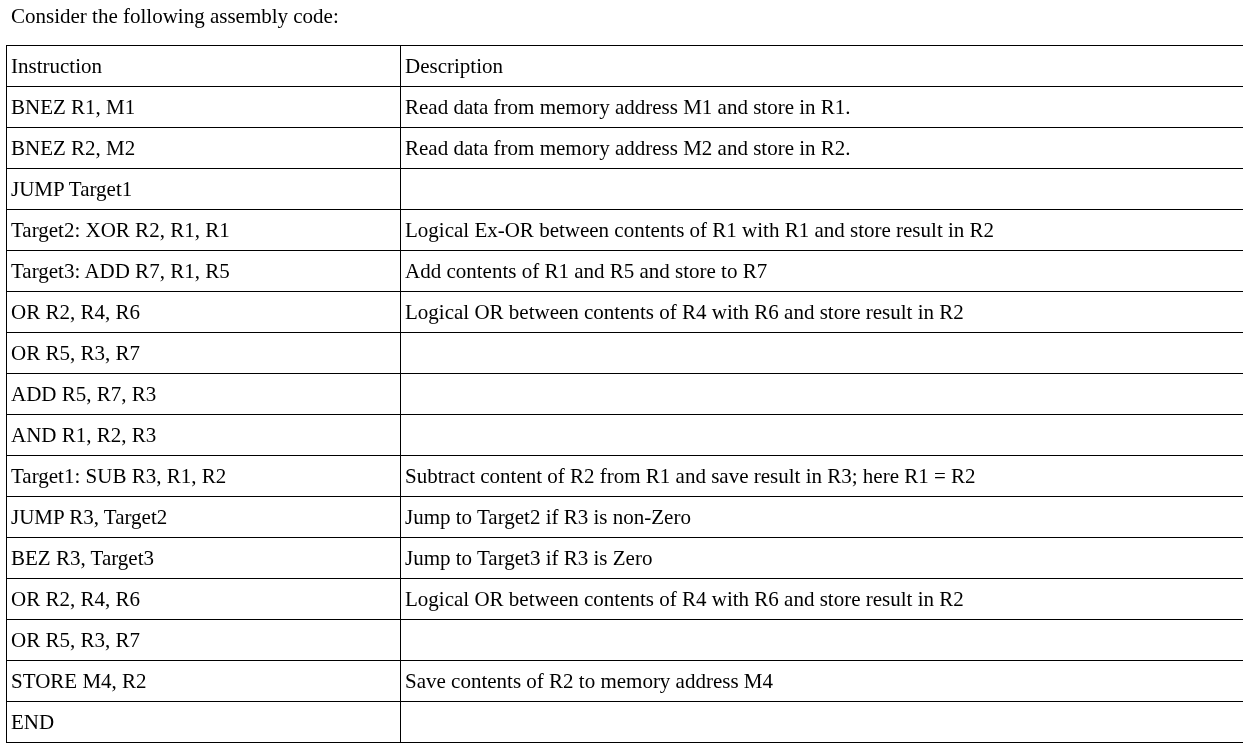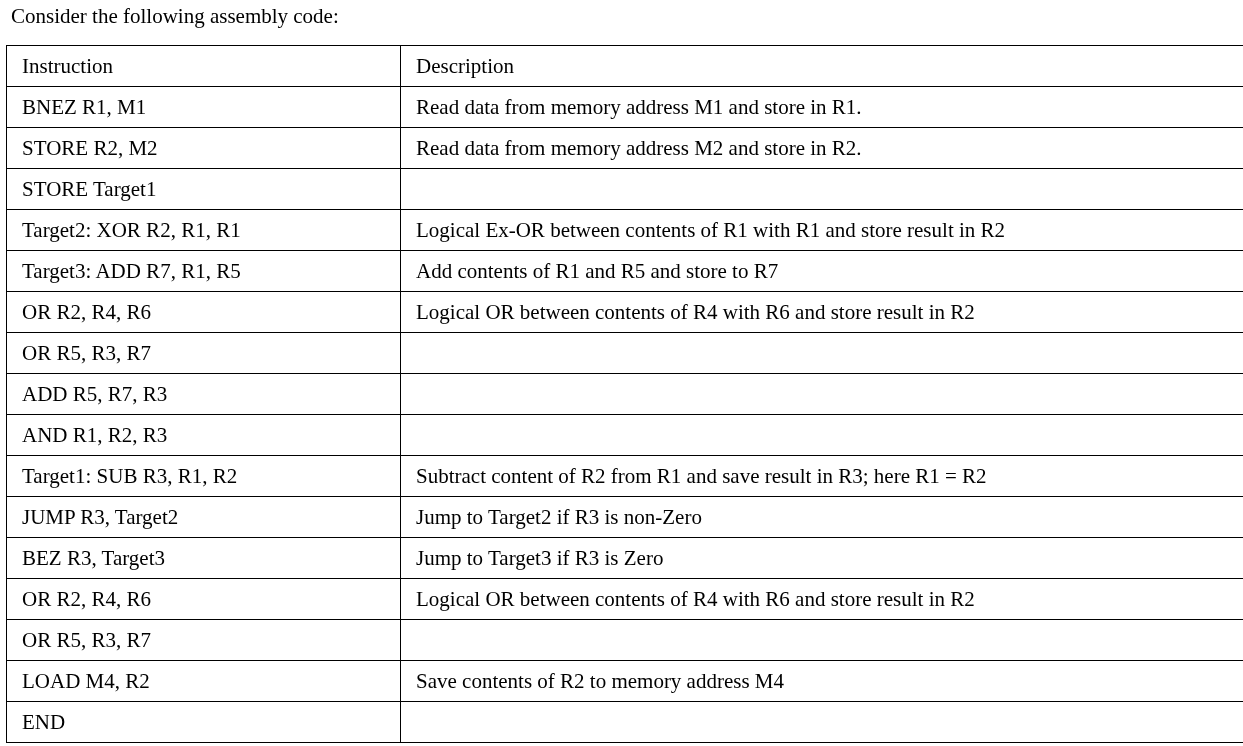--- a/index.html
+++ b/index.html
@@ -38,21 +38,21 @@
     border-collapse: collapse;
     table-layout: fixed;
     width: 1255px;
     border: 1.6px solid #000000;
   }
   table.asm col.c-instr { width: 394px; }
   table.asm col.c-desc  { width: 861px; }
   table.asm td {
     border: 1.3px solid #000000;
     height: 40px;
-    padding: 0 0 0 15px;
+    padding: 0 0 0 4px;
     font-size: 21px;
     line-height: 24px;
     vertical-align: middle;
     white-space: nowrap;
     overflow: visible;
   }
   table.asm tr.header-row td {
     font-weight: normal;
   }
   td.empty-cell::after {
@@ -75,25 +75,25 @@
       <tbody>
         <tr class="header-row">
           <td>Instruction</td>
           <td>Description</td>
         </tr>
       <tr>
             <td>BNEZ R1, M1</td>
             <td>Read data from memory address M1 and store in R1.</td>
           </tr>
           <tr>
-            <td>STORE R2, M2</td>
+            <td>BNEZ R2, M2</td>
             <td>Read data from memory address M2 and store in R2.</td>
           </tr>
           <tr>
-            <td>STORE Target1</td>
+            <td>JUMP Target1</td>
             <td class="empty-cell"></td>
           </tr>
           <tr>
             <td>Target2: XOR R2, R1, R1</td>
             <td>Logical Ex-OR between contents of R1 with R1 and store result in R2</td>
           </tr>
           <tr>
             <td>Target3: ADD R7, R1, R5</td>
             <td>Add contents of R1 and R5 and store to R7</td>
           </tr>
@@ -127,21 +127,21 @@
           </tr>
           <tr>
             <td>OR R2, R4, R6</td>
             <td>Logical OR between contents of R4 with R6 and store result in R2</td>
           </tr>
           <tr>
             <td>OR R5, R3, R7</td>
             <td class="empty-cell"></td>
           </tr>
           <tr>
-            <td>LOAD M4, R2</td>
+            <td>STORE M4, R2</td>
             <td>Save contents of R2 to memory address M4</td>
           </tr>
           <tr>
             <td>END</td>
             <td class="empty-cell"></td>
           </tr>
         </tbody>
     </table>
   </div>
 

